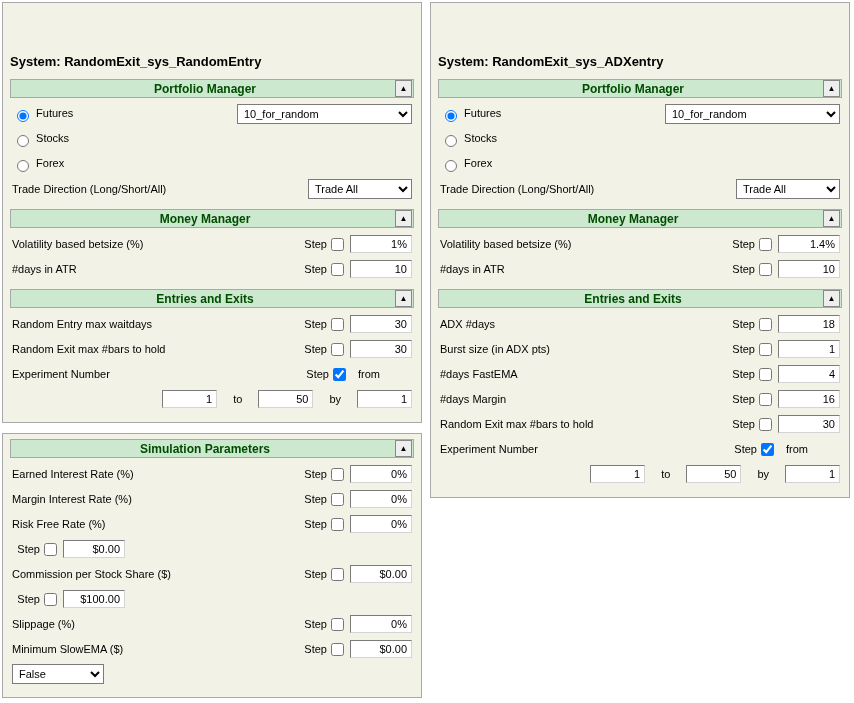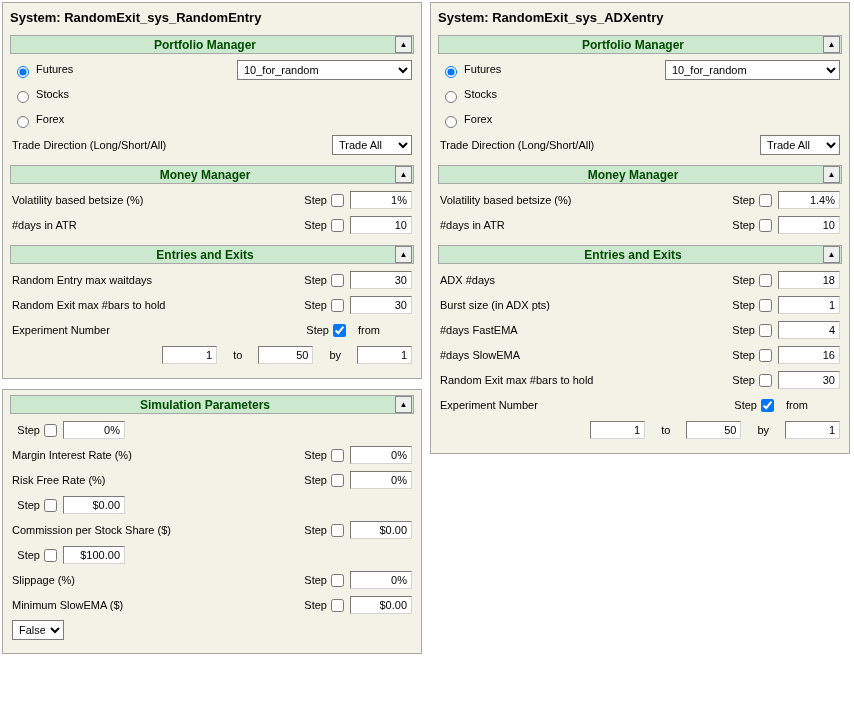--- a/index.html
+++ b/index.html
@@ -22,20 +22,21 @@
 
   .panel {
     border: 1px solid #a8a8a8;
     background: #f3f2e7;
     padding: 5px 7px 7px 7px;
   }
   .panel-title {
     font-weight: bold;
     font-size: 13px;
     padding: 2px 0 6px 0;
+    margin-top: 44px;
   }
   .section-header {
     display: flex;
     align-items: center;
     background: #cce8cf;
     border: 1px solid #a8a8a8;
     height: 19px;
     margin-top: 4px;
   }
   .section-header-label {
@@ -77,22 +78,22 @@
   }
   .select {
     font-family: Tahoma, Arial, sans-serif;
     font-size: 11px;
     border: 1px solid #7b7b7b;
     background: #ffffff;
     height: 20px;
     padding: 1px 2px;
   }
   .sel-portfolio { width: 175px; }
-  .sel-trade { width: 80px; }
-  .sel-bool { width: 52px; }
+  .sel-trade { width: 104px; }
+  .sel-bool { width: 92px; }
   .step-label {
     width: 32px;
     text-align: right;
     padding-right: 4px;
   }
   .checkbox {
     width: 13px; height: 13px;
     margin: 0;
     margin-right: 6px;
   }
@@ -225,20 +226,21 @@
 
     <div class="panel">
       <div class="section-header" style="margin-top:0">
         <span class="section-header-label">Simulation Parameters</span>
         <div class="collapse-btn">
             <span>▲</span>
           </div>
       </div>
       <div class="section-body">
         <div class="row">
+          <span class="row-label">Earned Interest Rate (%)</span>
           <span class="step-label">Step</span>
           <input type="checkbox" class="checkbox" style="">
           <input class="val-input" value="0%" style="">
         </div>
         <div class="row">
           <span class="row-label">Margin Interest Rate (%)</span>
           <span class="step-label">Step</span>
           <input type="checkbox" class="checkbox" style="">
           <input class="val-input" value="0%" style="">
         </div>
@@ -367,21 +369,21 @@
           <input type="checkbox" class="checkbox" style="">
           <input class="val-input" value="1" style="">
         </div>
         <div class="row">
           <span class="row-label">#days FastEMA</span>
           <span class="step-label">Step</span>
           <input type="checkbox" class="checkbox" style="">
           <input class="val-input" value="4" style="">
         </div>
         <div class="row">
-          <span class="row-label">#days SlowEMA</span>
+          <span class="row-label">#days Margin</span>
           <span class="step-label">Step</span>
           <input type="checkbox" class="checkbox" style="">
           <input class="val-input" value="16" style="">
         </div>
         <div class="row">
           <span class="row-label">Random Exit max #bars to hold</span>
           <span class="step-label">Step</span>
           <input type="checkbox" class="checkbox" style="">
           <input class="val-input" value="30" style="">
         </div>

